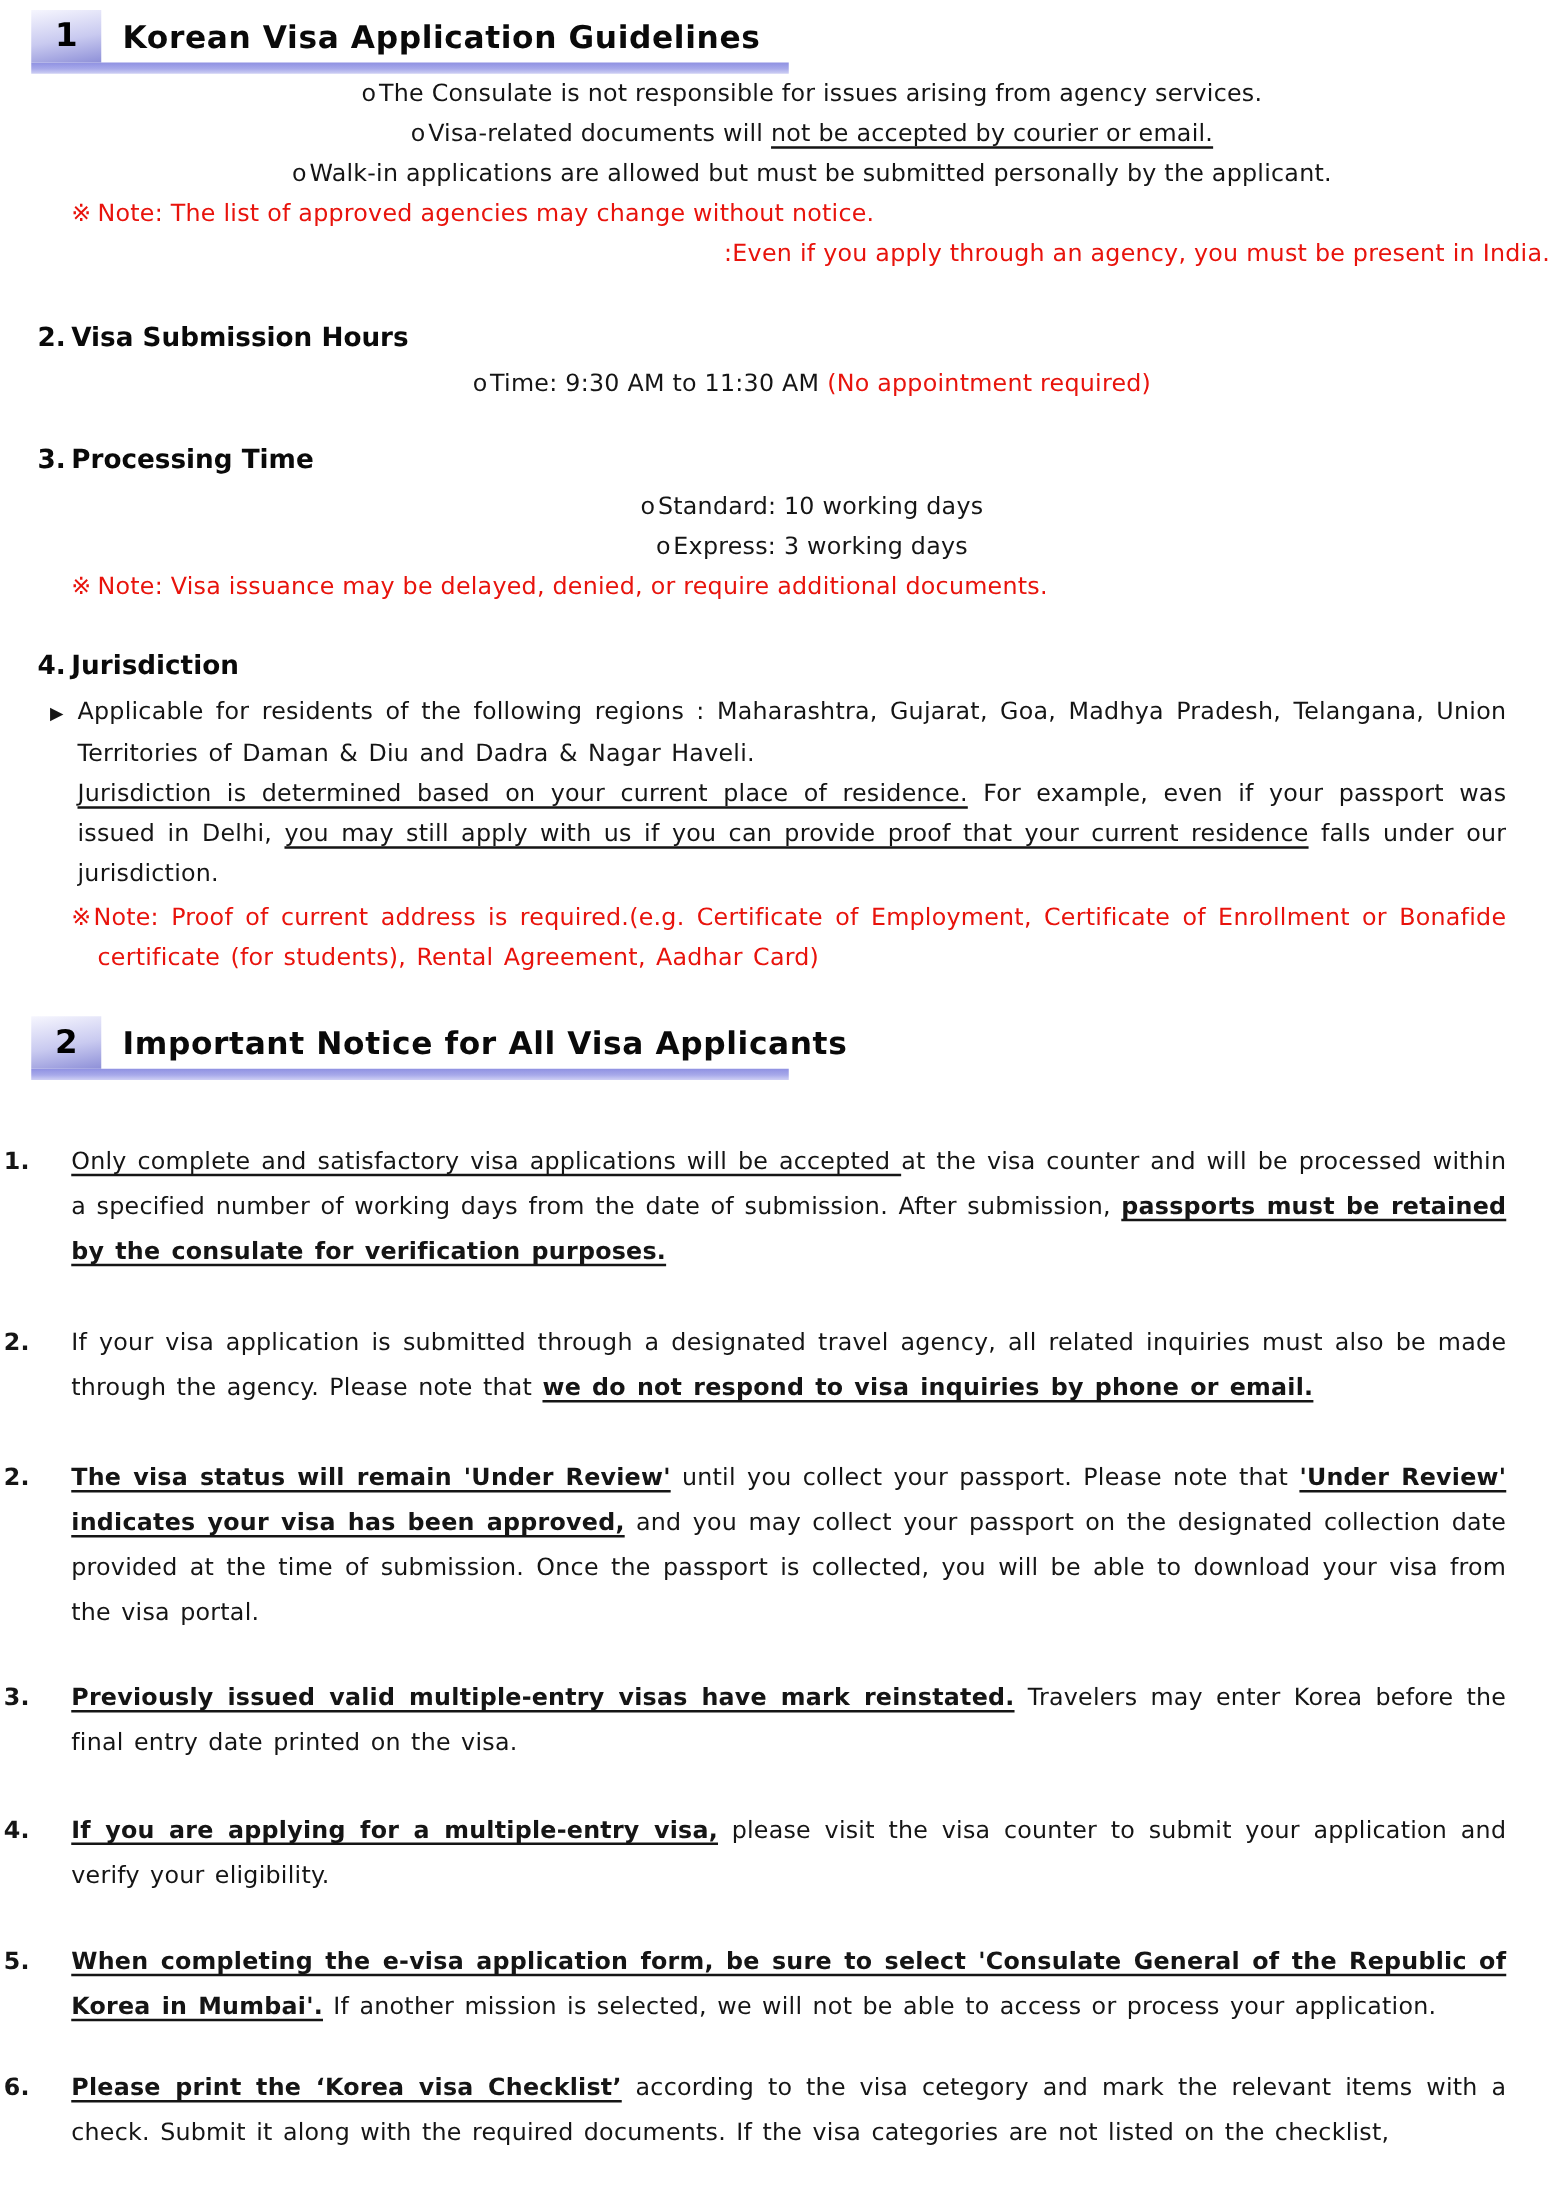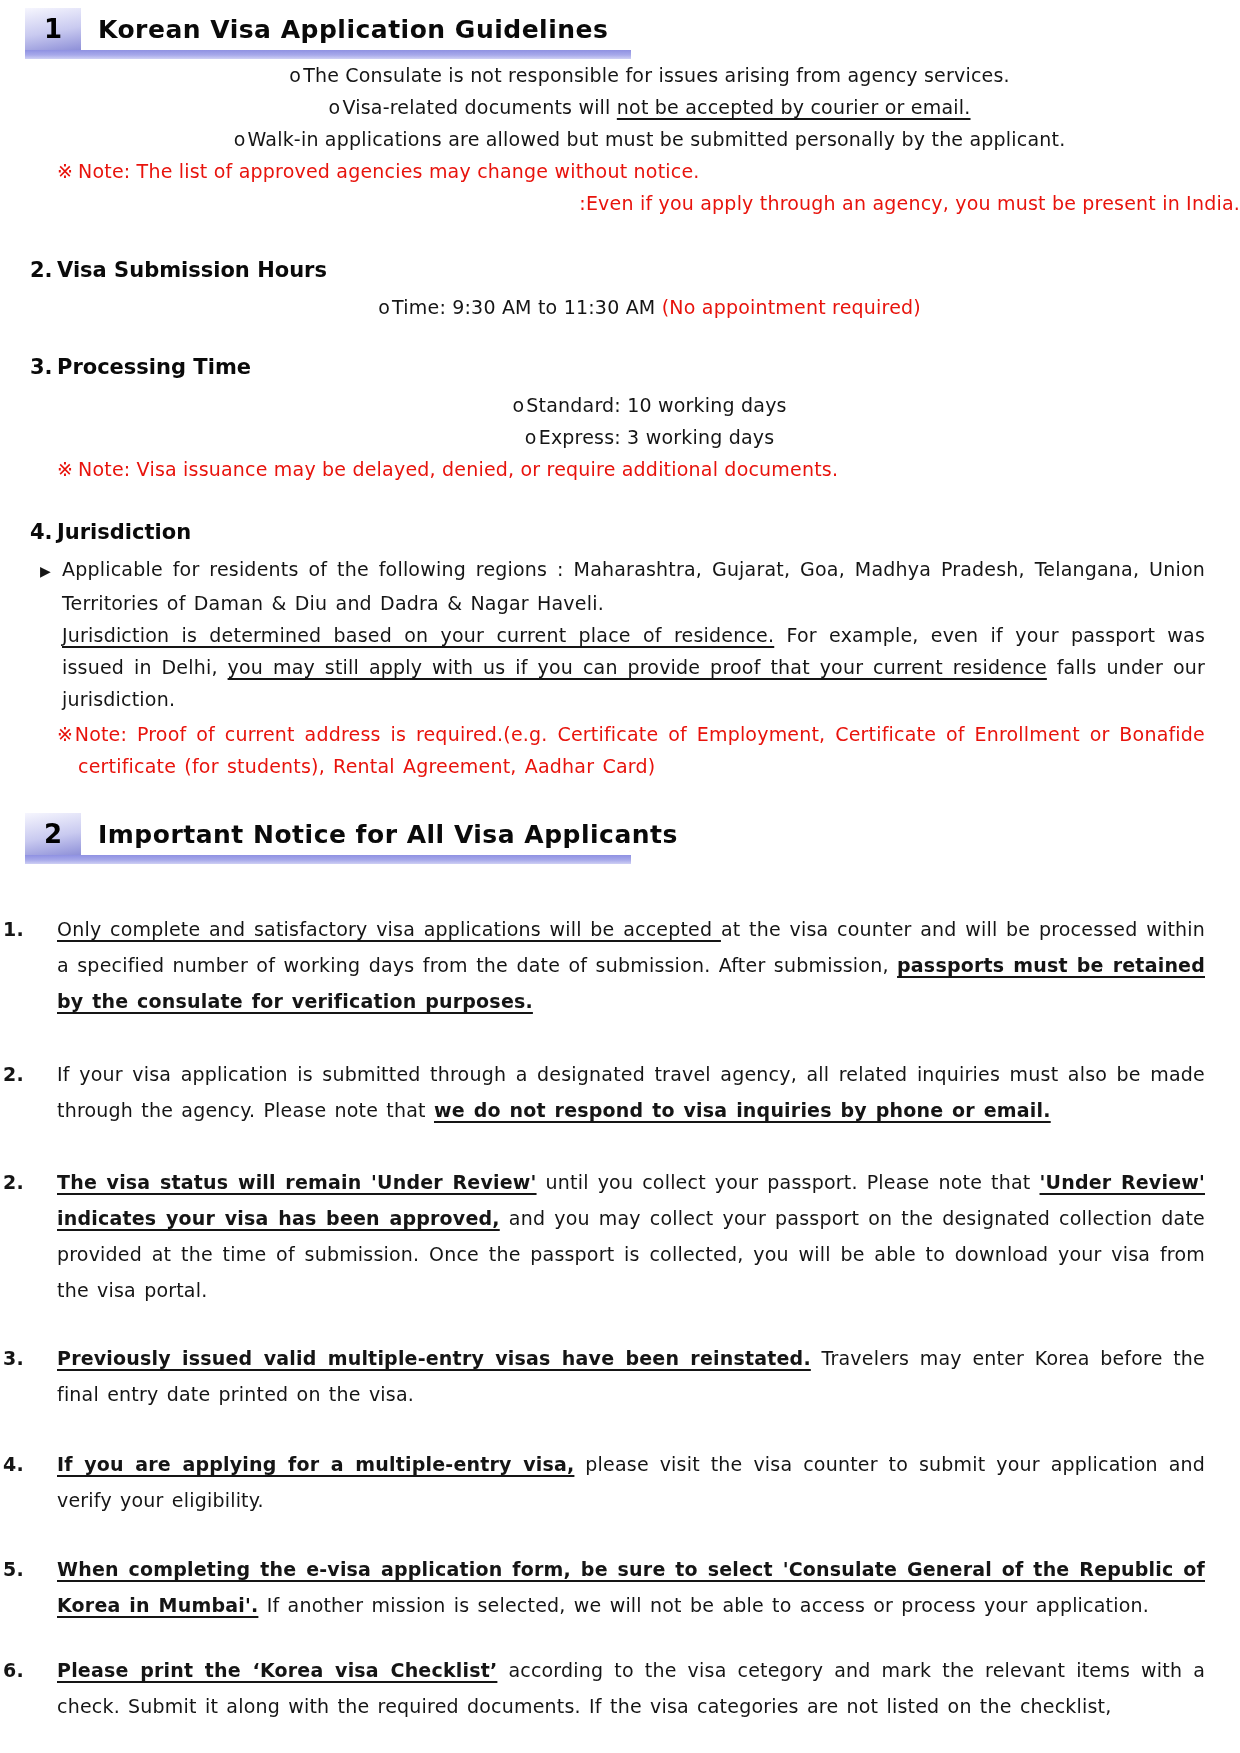--- a/index.html
+++ b/index.html
@@ -89,18 +89,18 @@
     <div class="hdr-row">
       <div class="sec-num">2</div>
       <div class="sec-title">Important Notice for All Visa Applicants</div>
     </div>
     <div class="sec-rule"></div>
   </header>
 
   <div class="item" style="margin-top:47px"><span class="num">1.</span><span><span class="st-u">Only complete and satisfactory visa applications will be accepted </span><span>at the visa counter and will be processed within a specified number of working days from the date of submission. After submission, </span><span class="st-b st-u">passports must be retained by the consulate for verification purposes.</span></span></div>
   <div class="item" style="margin-top:37px"><span class="num">2.</span><span><span>If your visa application is submitted through a designated travel agency, all related inquiries must also be made through the agency. Please note that </span><span class="st-b st-u">we do not respond to visa inquiries by phone or email.</span></span></div>
   <div class="item" style="margin-top:36px"><span class="num">2.</span><span><span class="st-b st-u">The visa status will remain 'Under Review'</span><span> until you collect your passport. Please note that </span><span class="st-b st-u">'Under Review' indicates your visa has been approved,</span><span> and you may collect your passport on the designated collection date provided at the time of submission. Once the passport is collected, you will be able to download your visa from the visa portal.</span></span></div>
-  <div class="item" style="margin-top:32px"><span class="num">3.</span><span><span class="st-b st-u">Previously issued valid multiple-entry visas have been reinstated.</span><span> Travelers may enter Korea before the final entry date printed on the visa.</span></span></div>
+  <div class="item" style="margin-top:32px"><span class="num">3.</span><span><span class="st-b st-u">Previously issued valid multiple-entry visas have mark reinstated.</span><span> Travelers may enter Korea before the final entry date printed on the visa.</span></span></div>
   <div class="item" style="margin-top:34px"><span class="num">4.</span><span><span class="st-b st-u">If you are applying for a multiple-entry visa,</span><span> please visit the visa counter to submit your application and verify your eligibility.</span></span></div>
   <div class="item" style="margin-top:33px"><span class="num">5.</span><span><span class="st-b st-u">When completing the e-visa application form, be sure to select 'Consulate General of the Republic of Korea in Mumbai'.</span><span> If another mission is selected, we will not be able to access or process your application.</span></span></div>
   <div class="item" style="margin-top:29px"><span class="num">6.</span><span><span class="st-b st-u">Please print the ‘Korea visa Checklist’</span><span> according to the visa cetegory and mark the relevant items with a check. Submit it along with the required documents. If the visa categories are not listed on the checklist,</span></span></div>
 
 </div>
 
 </body></html>

